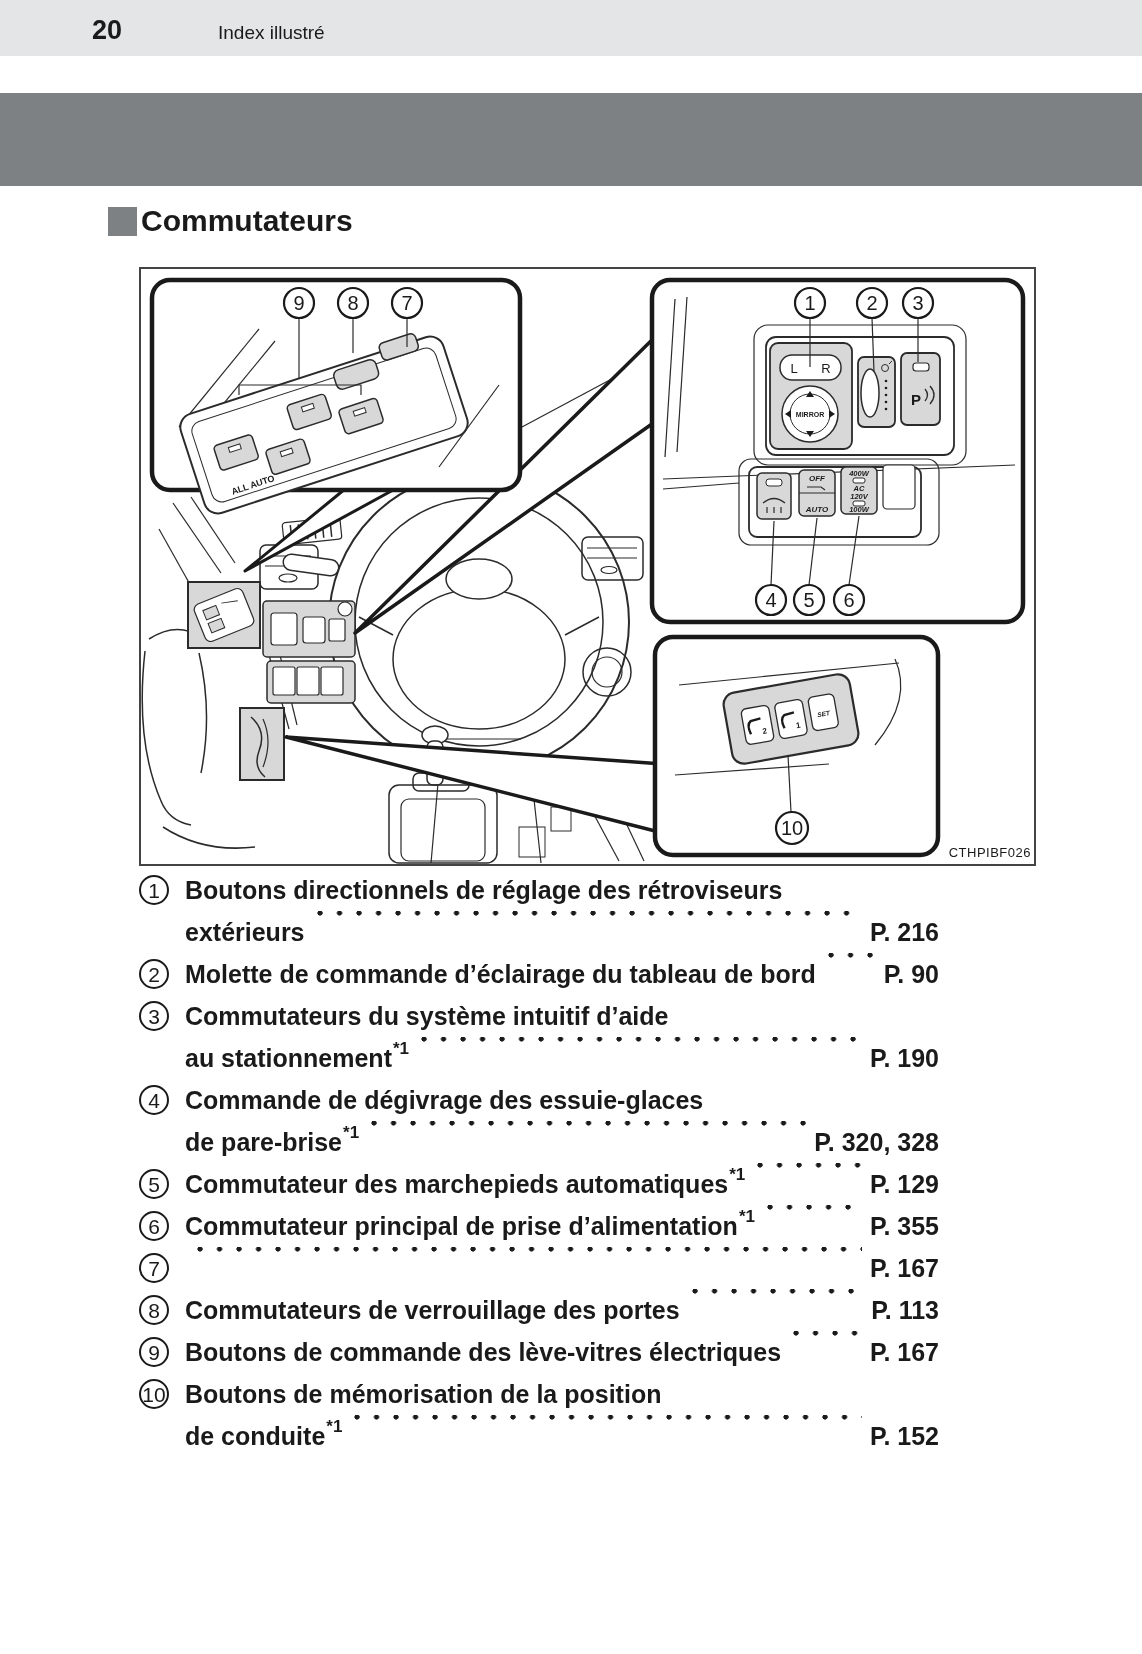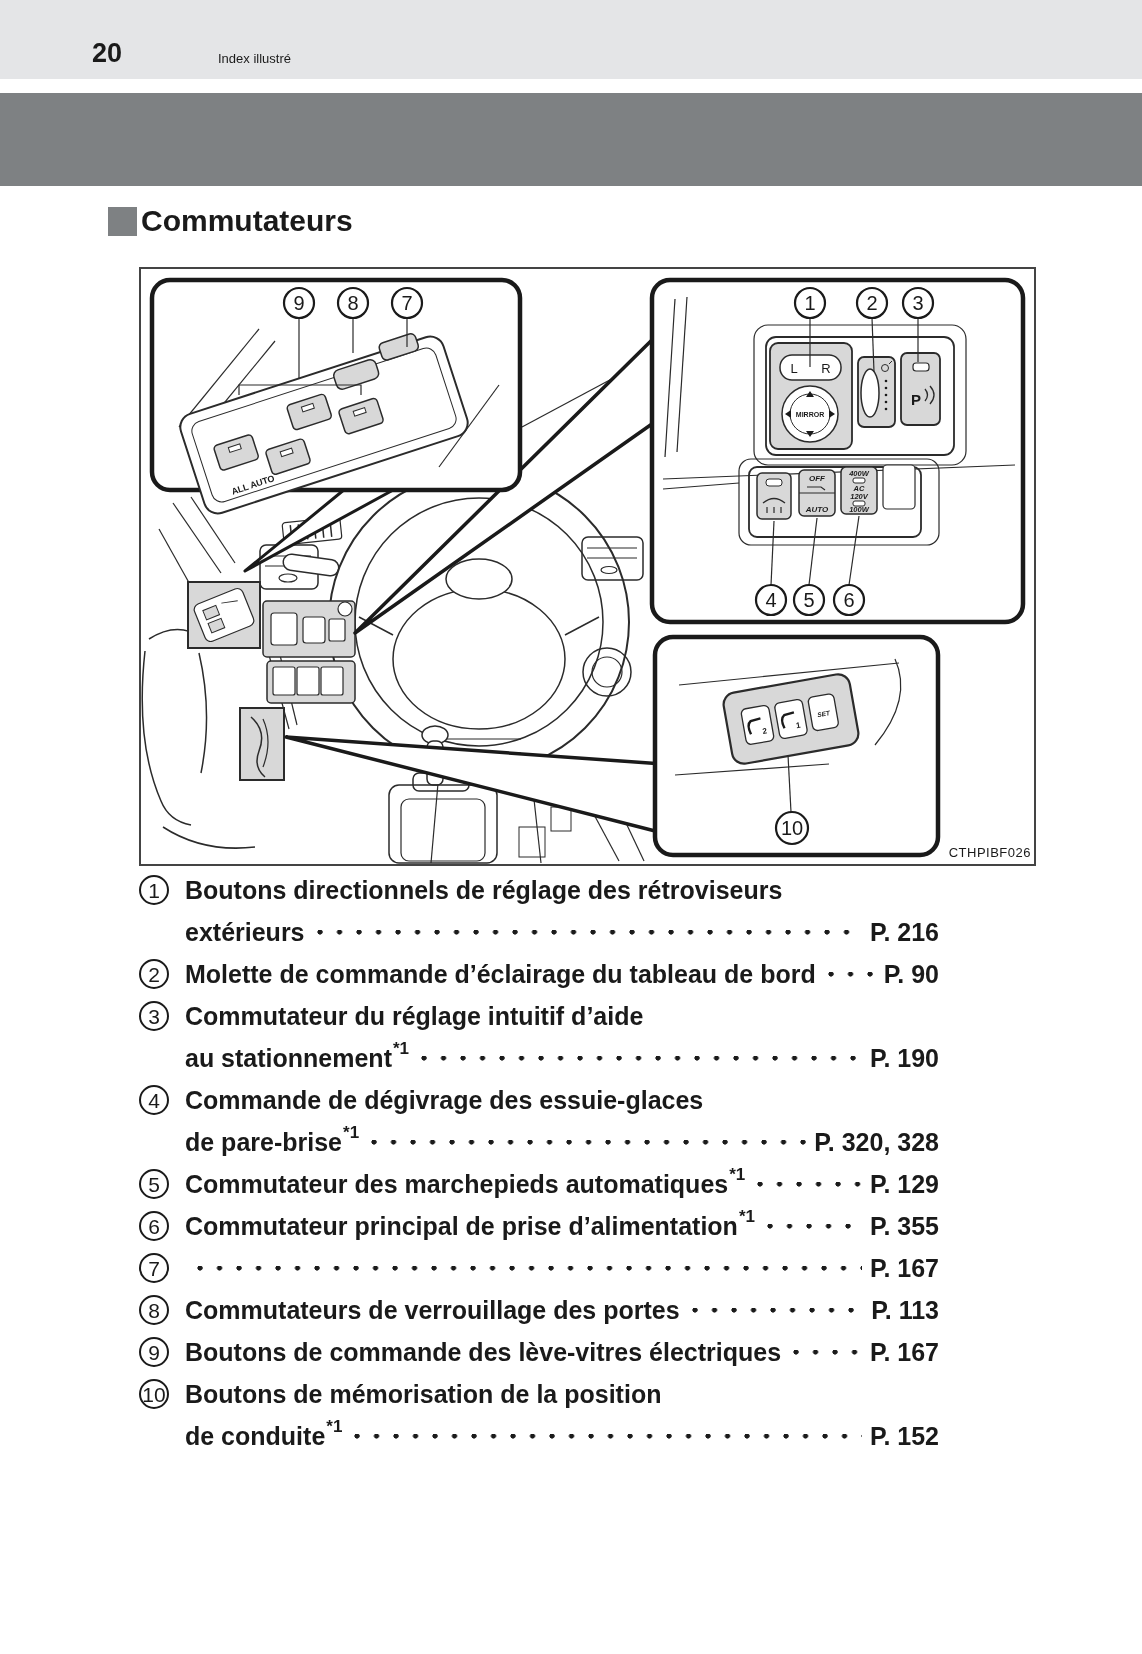--- a/index.html
+++ b/index.html
@@ -1,41 +1,41 @@
 <!DOCTYPE html>
 <html><head>
 <meta charset="utf-8">
 <style>
   html,body{margin:0;padding:0;background:#fff;}
   .page{position:relative;width:1142px;height:1654px;background:#fff;overflow:hidden;
         font-family:"Liberation Sans",sans-serif;color:#1a1a1a;}
 
   
-  .band-light{position:absolute;top:0;left:0;width:100%;height:79px;background:#e4e5e7;
+  .band-light{position:absolute;top:0;left:0;width:100%;height:56px;background:#e4e5e7;
               display:flex;align-items:flex-end;box-sizing:border-box;padding:0 0 12px 92px;}
   .pgnum{font-size:27px;font-weight:bold;width:126px;line-height:1;}
-  .hdr-sect{font-size:13px;line-height:1;padding-bottom:2px;}
+  .hdr-sect{font-size:19px;line-height:1;padding-bottom:2px;}
   .band-dark{position:absolute;top:93px;left:0;width:100%;height:93px;background:#7e8183;}
 
   
   .heading{position:absolute;top:205px;left:108px;display:flex;align-items:flex-end;}
   .heading .sq{width:29px;height:29px;background:#7e8183;margin-right:4px;flex:0 0 auto;}
   .heading .ttl{font-size:30px;font-weight:bold;line-height:31px;}
 
   
   .figure{position:absolute;left:139px;top:267px;width:897px;height:599px;}
 
   
   .index-list{position:absolute;left:139px;top:869px;width:800px;}
   .item{display:grid;grid-template-columns:46px 1fr;margin:0;}
   .num{width:30px;height:30px;border:2px solid #1a1a1a;border-radius:50%;box-sizing:border-box;
        display:flex;align-items:center;justify-content:center;font-size:21px;line-height:1;
        margin-top:6px;background:#fff;}
   .lines{font-size:25px;font-weight:bold;}
-  .line{display:flex;align-items:center;line-height:42px;white-space:nowrap;}
+  .line{display:flex;align-items:flex-start;line-height:42px;white-space:nowrap;}
   .sup{font-size:17px;position:relative;top:-9px;margin-left:1px;font-weight:bold;}
   .leader{flex:1 1 auto;height:5px;margin:0 8px 0 12px;min-width:40px;
           background-image:radial-gradient(circle at 3px 3px,#1a1a1a 2.3px,transparent 2.9px);
           background-size:19.5px 6px;background-repeat:repeat-x;background-position:left bottom;}
   .pg{white-space:nowrap;}
 </style>
 </head>
 <body>
 
 <div class="page">
@@ -378,21 +378,21 @@
           </div>
         </div>
     </div>
 
     <div class="item">
       <div>
           <div class="num">3</div>
         </div>
       <div class="lines">
           <div class="line">
-            <span>Commutateur du réglage intuitif d’aide</span>
+            <span>Commutateurs du système intuitif d’aide</span>
           </div>
           <div class="line">
             <span>au stationnement</span>
             <span class="sup">*1</span>
             <span class="leader"></span>
             <span class="pg">P. 190</span>
           </div>
         </div>
     </div>
 

